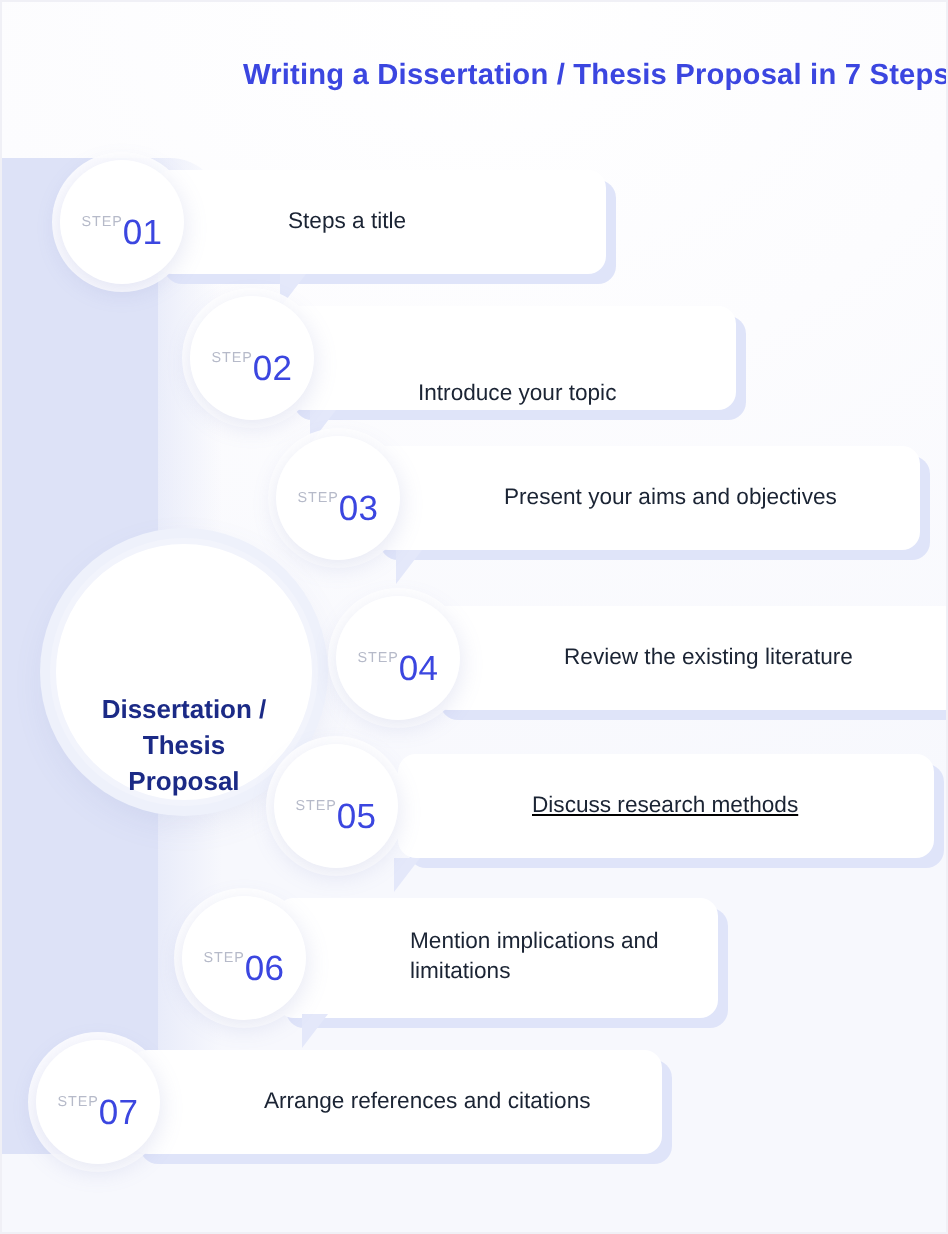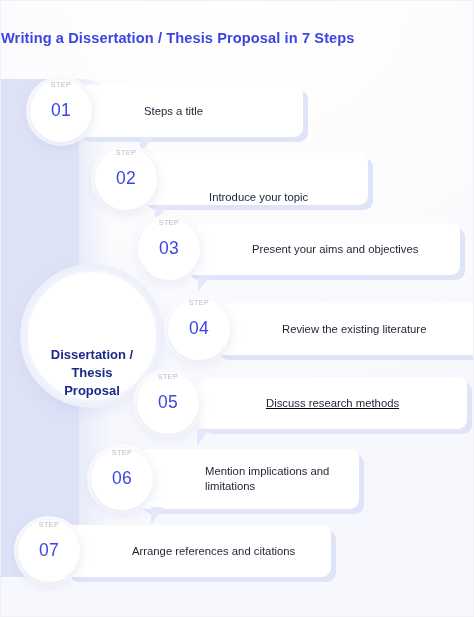--- a/index.html
+++ b/index.html
@@ -32,21 +32,21 @@
     left:-40px; top:78px;
     width:150px; height:498px;
     background:linear-gradient(90deg,#dde2f7 0%, #dde2f7 62%, rgba(221,226,247,0) 100%);
     border-radius:0 26px 26px 0;
   }
 
   
   #title{
     position:absolute;
     left:0; top:29px; width:474px;
-    text-align:left;
+    text-align:right;
     font-size:14.6px;
     font-weight:bold;
     letter-spacing:.1px;
     color:#3b46e0;
     white-space:nowrap;
   }
 
   
   #emblem{
     position:absolute;
@@ -94,22 +94,22 @@
     border-bottom:17px solid transparent;
   }
 
   .circle{
     position:absolute;
     width:62px;height:62px;
     top:-5px;
     border-radius:50%;
     background:#ffffff;
     box-shadow:0 3px 12px rgba(120,132,195,.20), 0 0 0 4px rgba(255,255,255,.9);
-    display:flex; flex-direction:column;
-    align-items:center; justify-content:flex-start;
+    display:flex; 
+    align-items:center; justify-content:center;
     z-index:3;
   }
   .circle .lbl{
     font-size:7.2px;
     letter-spacing:.45px;
     color:#b6bac9;
     line-height:9px;
     margin-bottom:1px;
   }
   .circle .num{

